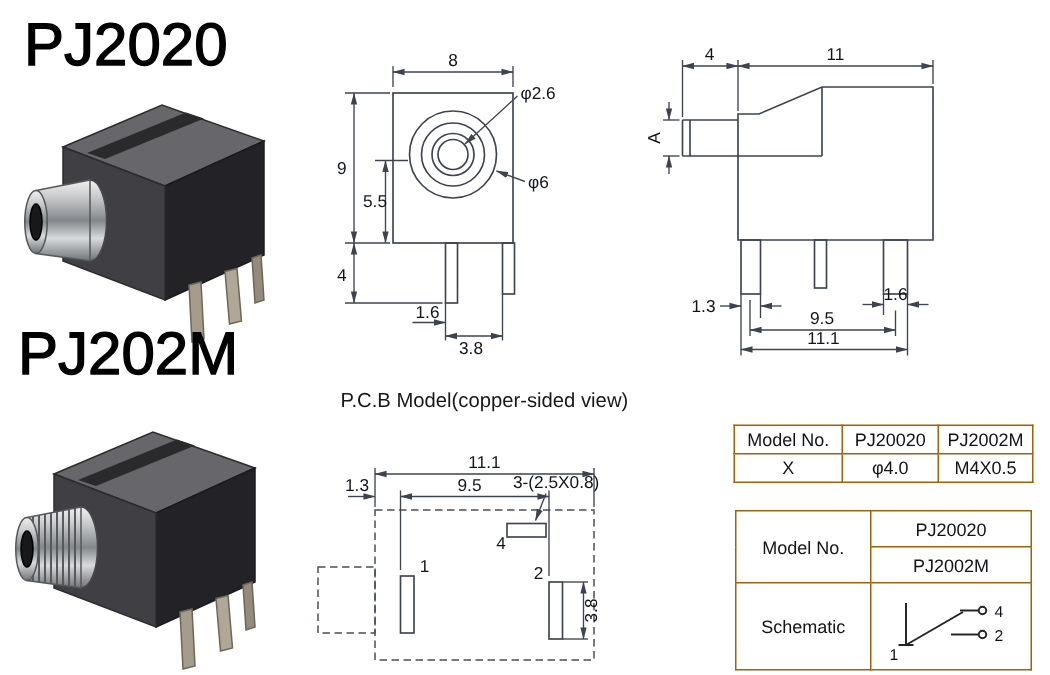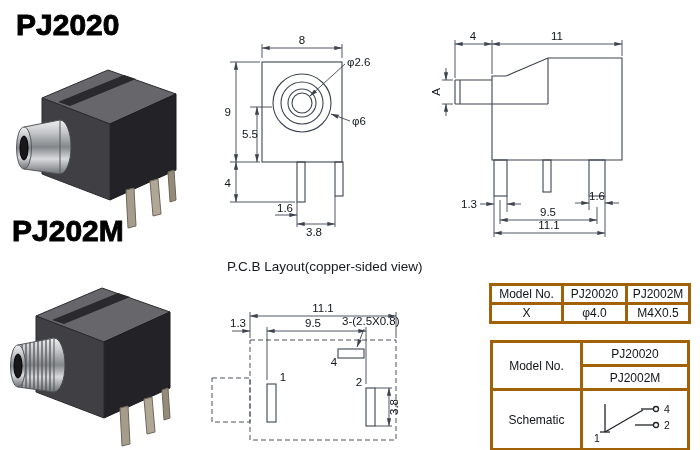--- a/index.html
+++ b/index.html
@@ -1,29 +1,29 @@
 <!DOCTYPE html>
 <html><head>
 <meta charset="utf-8">
 <style>
   * { margin:0; padding:0; box-sizing:border-box; }
   html,body { width:700px; height:450px; }
   body { background:#fff; font-family:"Liberation Sans", sans-serif; }
   .page { position:relative; width:700px; height:450px; background:#ffffff; overflow:hidden; }
   .drawings { position:absolute; left:0; top:0; }
 
-  .title { position:absolute; font-weight:bold; font-size:30px; color:#000;
+  .title { position:absolute; font-weight:normal; font-size:40px; color:#000;
            -webkit-text-stroke:0.9px #000; letter-spacing:0; }
   #title-pj2020 { left:16px; top:8px; }
   #title-pj202m { left:12px; top:214px; }
 
   .pcb-caption { position:absolute; left:227px; top:259px; font-size:13.5px; color:#15181d; }
 
   table { position:absolute; border-collapse:collapse; font-size:12px; color:#101318; background:#fff; }
-  td { border:3px solid #a16207; text-align:center; vertical-align:middle; padding:0 2px; }
+  td { border:1px solid #a16207; text-align:center; vertical-align:middle; padding:0 2px; }
   .spec-table { left:489px; top:283px; }
   .spec-table td { height:19px; }
   .c1 { width:72px; } .c2 { width:64px; } .c3 { width:63px; }
   .model-table { left:490px; top:340px; }
   .m1 { width:90px; } .m2 { width:107px; }
   .mr { height:24px; }
   .ms { height:56px; }
   .schem-cell { padding:1px; }
 
   
@@ -221,21 +221,21 @@
         <text class="dt" transform="rotate(-90 398 407)" x="398" y="407" text-anchor="middle">3.8</text>
 
         <text class="dt" x="283" y="381" text-anchor="middle">1</text>
         <text class="dt" x="359" y="386" text-anchor="middle">2</text>
       </g>
     </g>
   </svg>
 
   <div class="title" id="title-pj2020">PJ2020</div>
   <div class="title" id="title-pj202m">PJ202M</div>
-  <div class="pcb-caption">P.C.B Layout(copper-sided view)</div>
+  <div class="pcb-caption">P.C.B Model(copper-sided view)</div>
 
   <table class="spec-table">
     <tbody>
       <tr>
         <td class="c1">Model No.</td>
         <td class="c2">PJ20020</td>
         <td class="c3">PJ2002M</td>
       </tr>
       <tr>
         <td>X</td>

